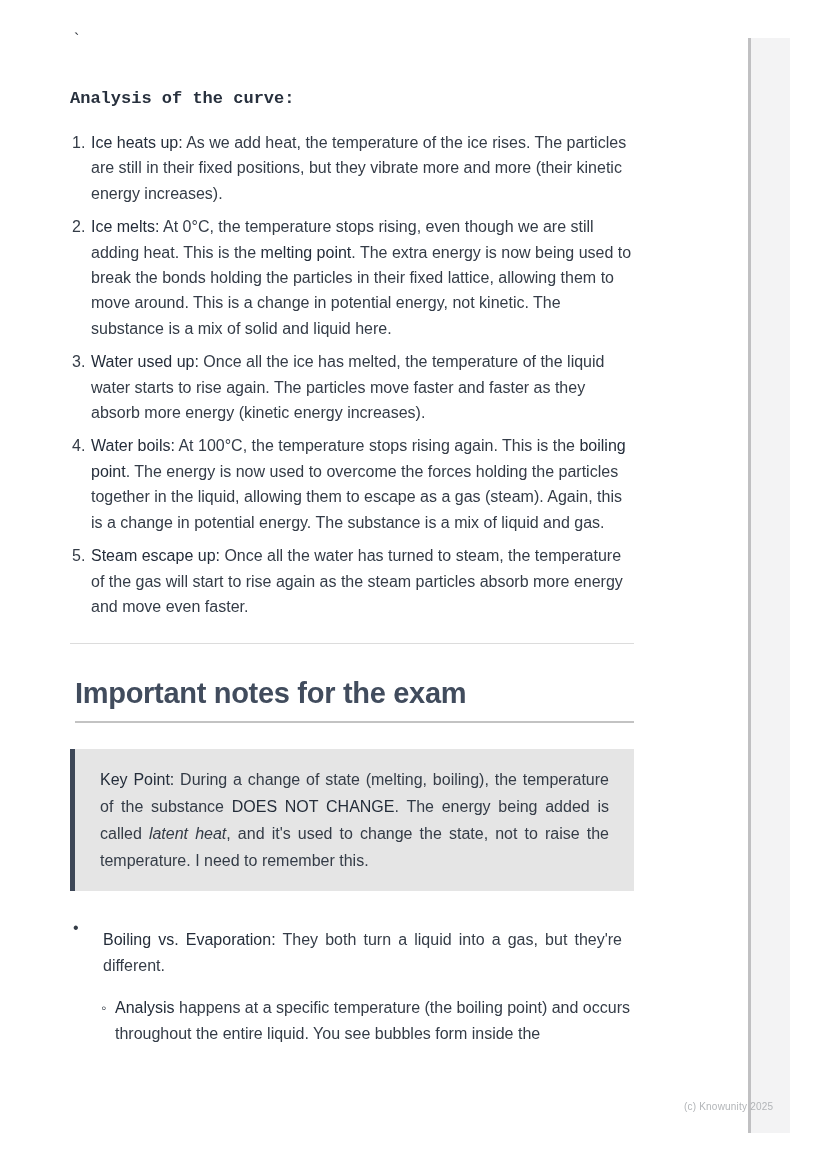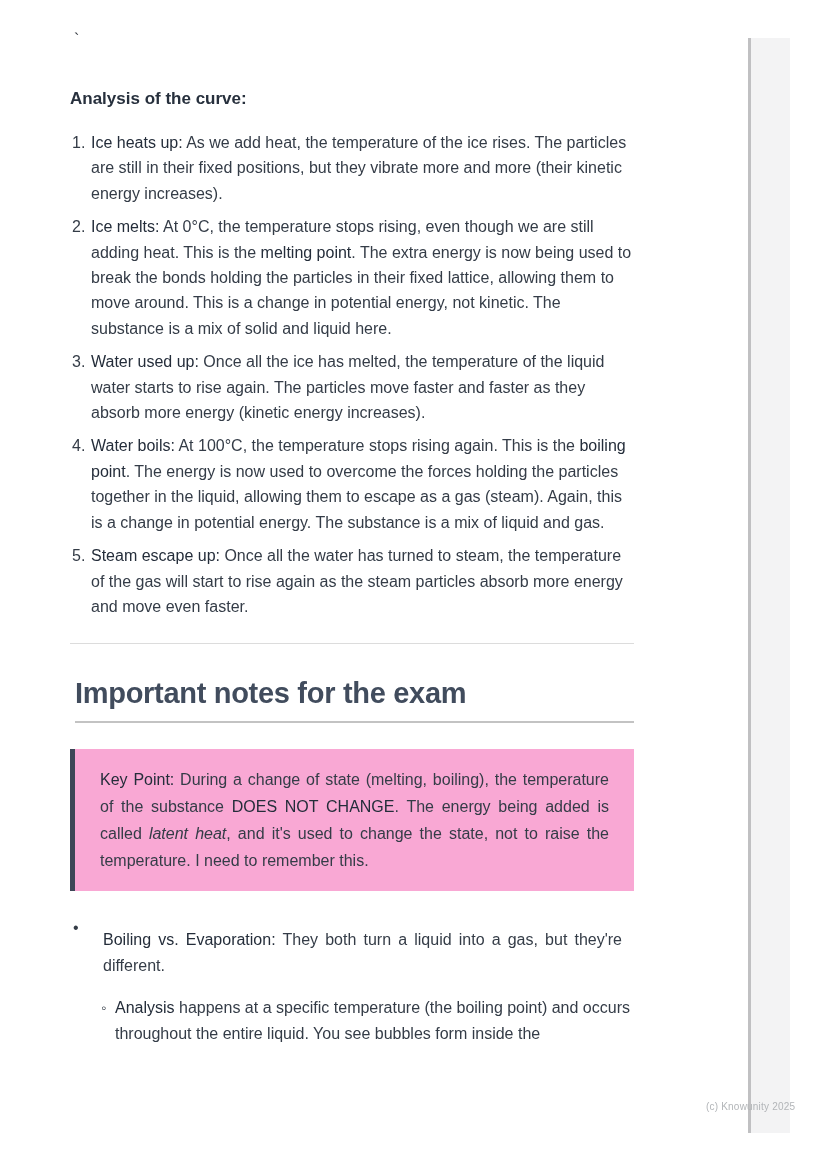--- a/index.html
+++ b/index.html
@@ -18,61 +18,61 @@
   }
   .content {
     position: absolute; left: 70px; top: 87px; width: 564px;
     font-size: 16px; line-height: 25.4px;
   }
   strong { font-weight: 400; color: #242d3a; }
   em { font-style: italic; }
   h3.analysis-heading {
     margin: 0 0 20px 0;
     font-size: 17px; line-height: 23px;
-    color: #27303d; font-weight: 700;
+    color: #27303d; font-weight: 700; font-family: Liberation Mono, monospace;
   }
   ol.analysis-list { list-style: none; margin: 0; padding: 0; }
   ol.analysis-list > li { display: flex; margin-bottom: 8px; }
   .marker-cell { flex: 0 0 21px; padding-left: 2px; color: #343c47; }
   .li-body { flex: 1 1 auto; }
   p.cooling { margin: 15px 0 0 0; text-align: justify; }
   hr.section-divider {
     border: none; border-top: 1px solid #dcdcdc;
     margin: 24px 0 0 0;
   }
   h1.exam-heading {
     margin: 30px 0 0 5px; padding-bottom: 9px;
     border-bottom: 2px solid #c3c3c3;
     font-size: 29px; line-height: 38px; letter-spacing: -0.3px;
     color: #414c5d; font-weight: 700;
   }
   .callout {
     margin-top: 26px;
-    background: #f9a8d4;
+    background: #e5e5e5;
     border-left: 5px solid #3d4757;
     padding: 17px 25px;
   }
   .callout p { margin: 0; line-height: 27px; text-align: justify; }
   ul.blist { list-style: none; margin: 24px 0 0 0; padding: 0; }
   ul.blist > li { display: flex; }
   .bullet-glyph { flex: 0 0 21px; padding-left: 3px; }
   p.bullet-para { margin: 12px; text-align: justify; }
   ul.sublist { list-style: none; margin: 17px 0 0 0; padding: 0; }
   ul.sublist > li { display: flex; }
   .subbullet-glyph { flex: 0 0 14px; margin-left: 10px; font-size: 15px; }
   .edge-line {
     position: absolute; left: 748px; top: 38px;
     width: 3px; height: 1095px; background: #c0c0c2;
   }
   .gutter {
     position: absolute; left: 751px; top: 38px;
     width: 39px; height: 1095px; background: #f3f3f4;
   }
   .watermark {
-    position: absolute; left: 706px; top: 1101px;
+    position: absolute; left: 684px; top: 1101px;
     font-size: 10px; color: #b2b5b8; z-index: 5;
     letter-spacing: 0.2px;
   }
 </style>
 </head>
 <body>
 
 <div>
 
   <span class="stray">`</span>

